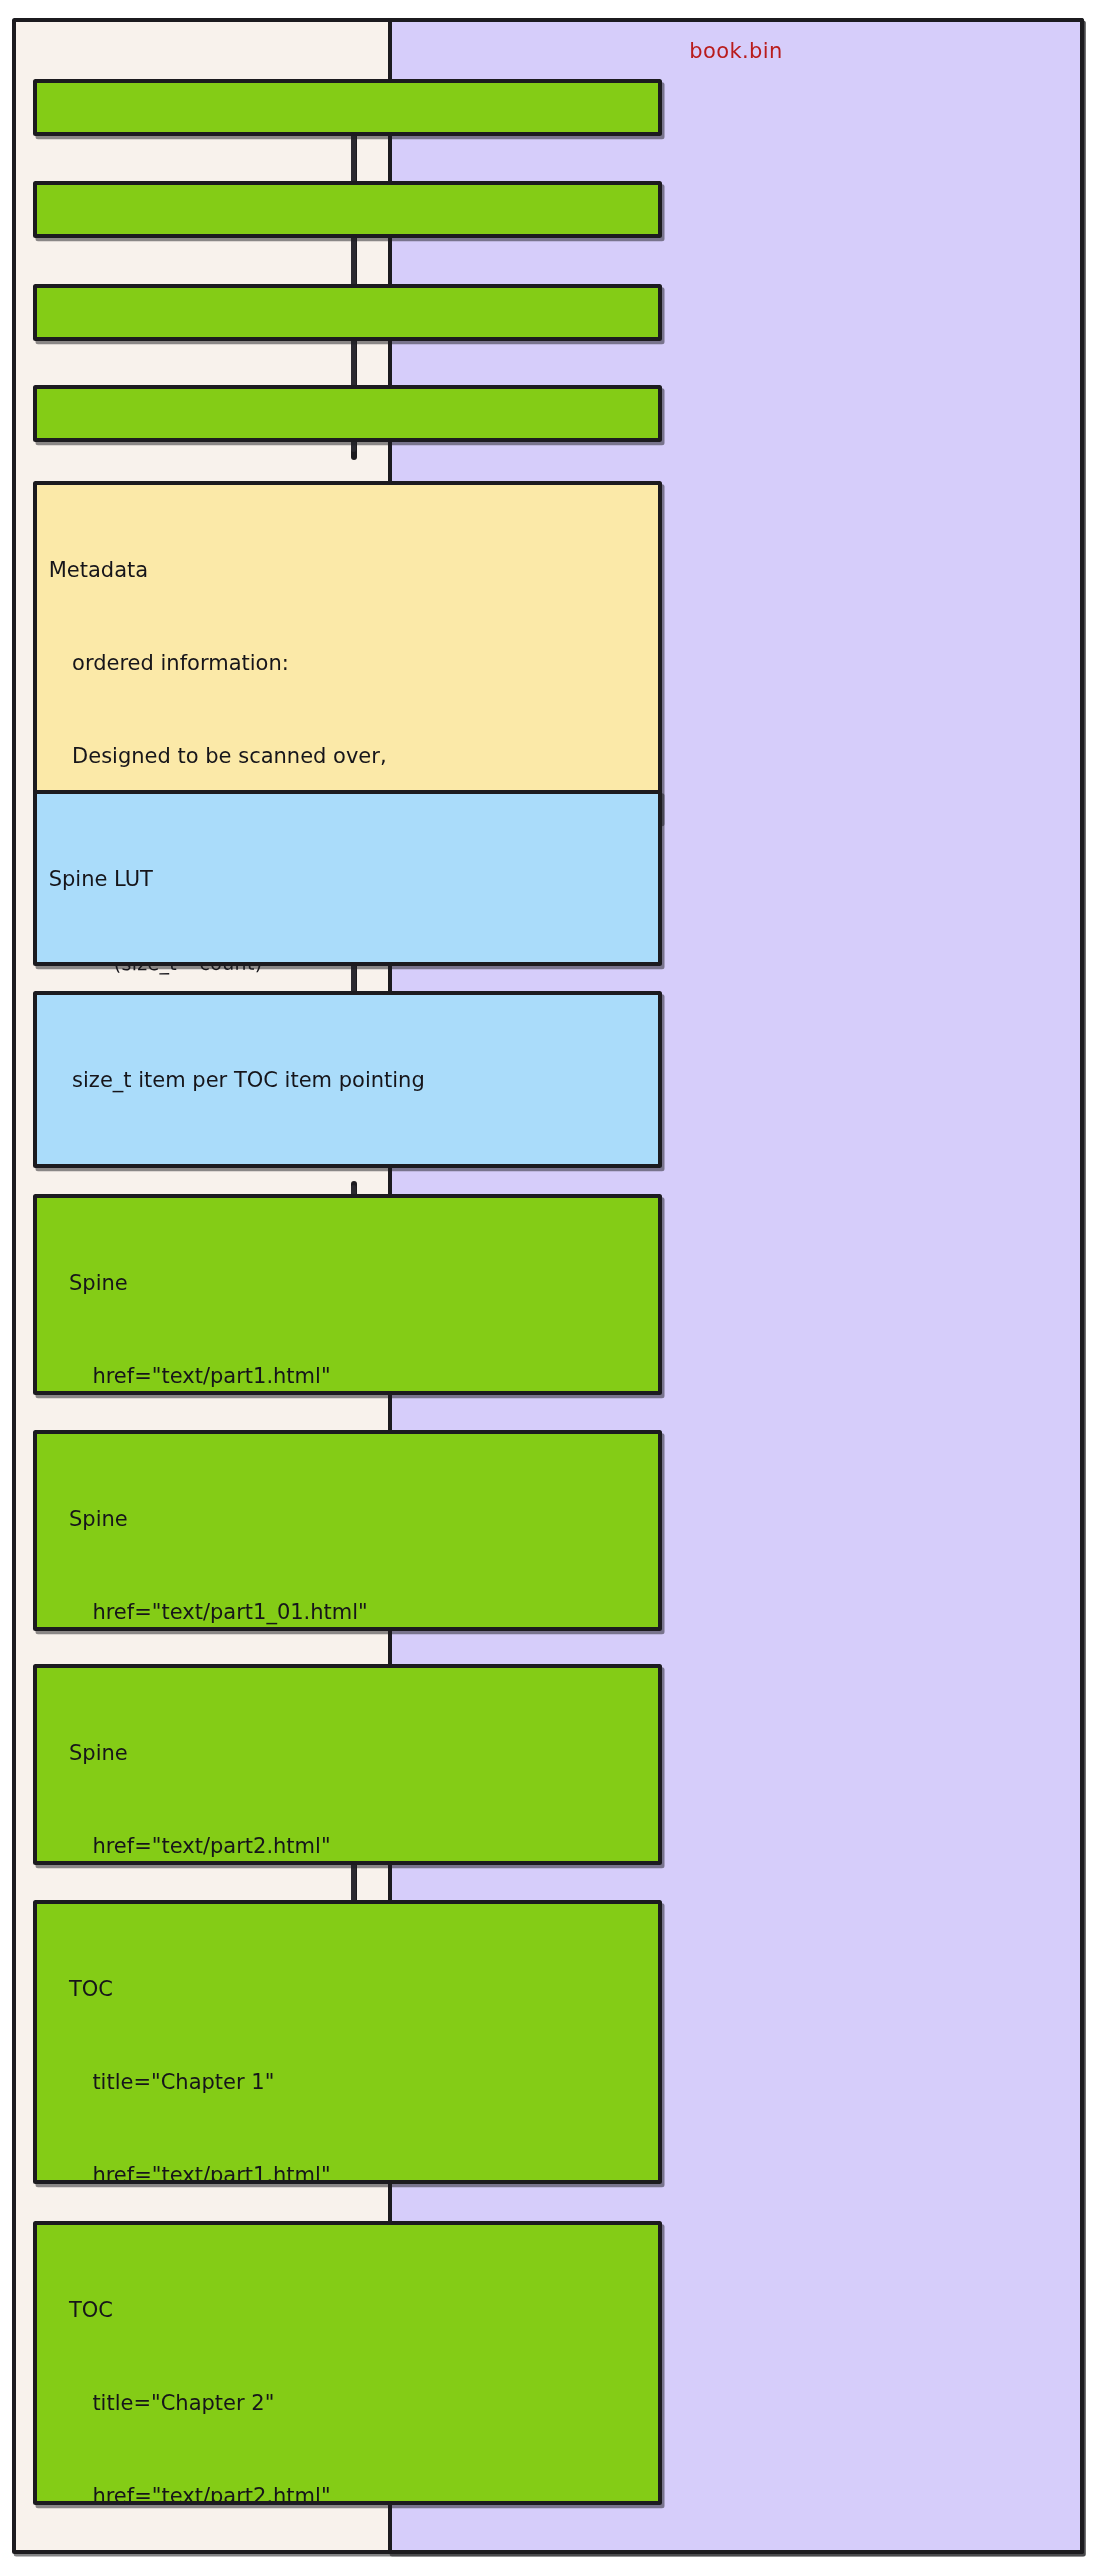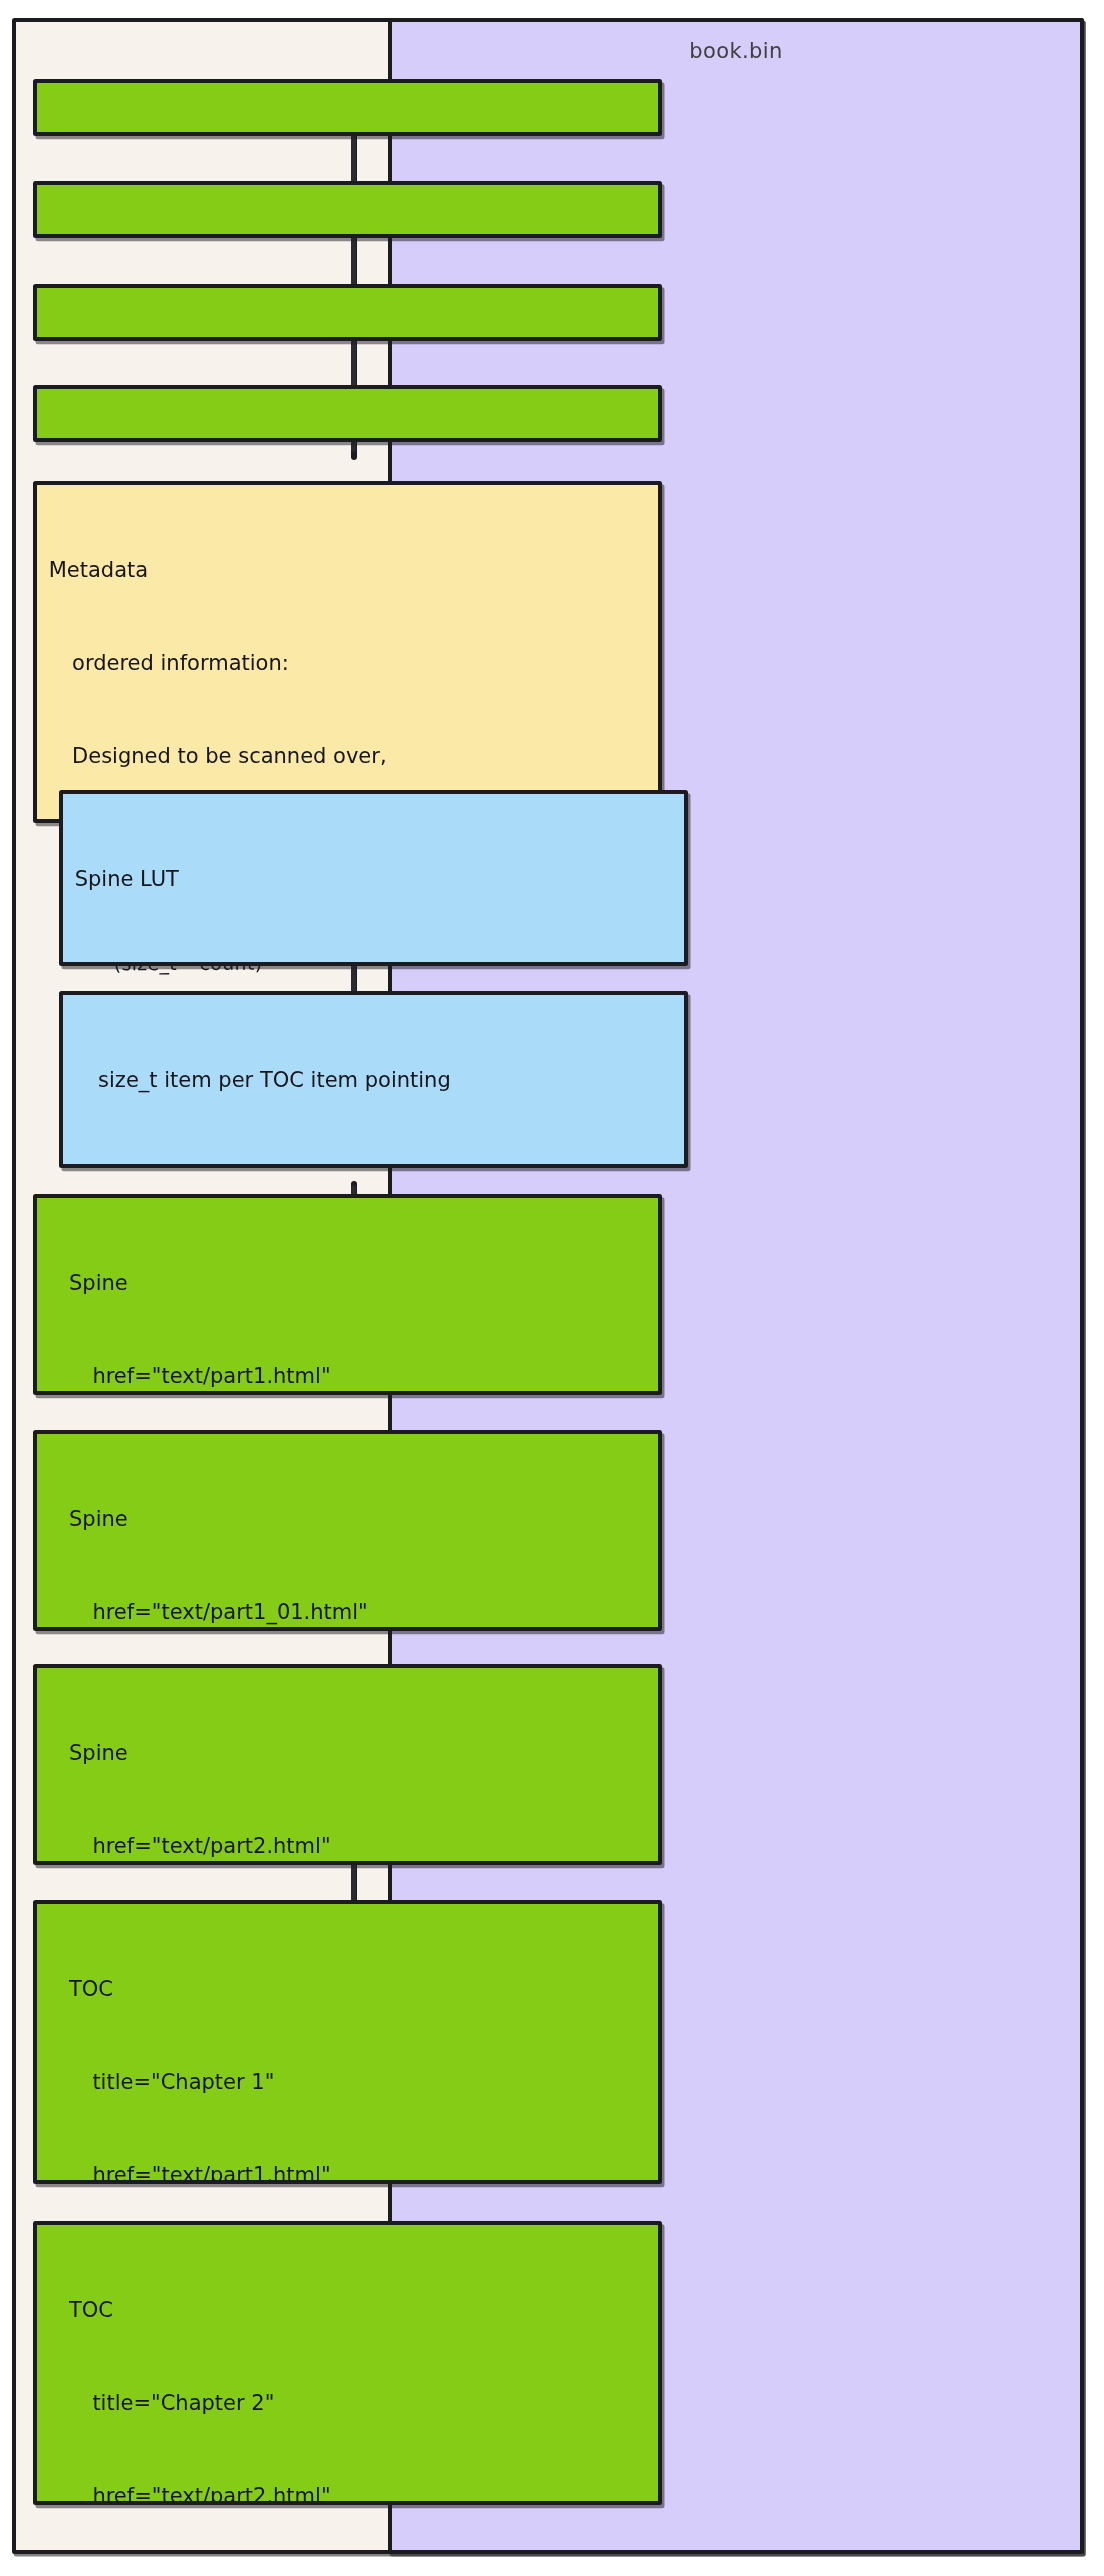--- a/index.html
+++ b/index.html
@@ -91,21 +91,21 @@
   }
 
   .file-title {
     position: absolute;
     top: 16.7px;
     left: 0;
     width: 100%;
     text-align: center;
     font-family: "DejaVu Sans", sans-serif;
     font-size: 21px;
-    color: #404040;
+    color: #b91c1c;
     letter-spacing: 0.4px;
   }
 
   
   .rec {
     position: absolute;
     left: 33px;
     width: 629px;
     box-sizing: border-box;
     border: 4.2px solid #1c1b1f;
@@ -114,21 +114,21 @@
     padding: 8.4px 11.7px 10px 11.7px;
     font-family: "DejaVu Sans", sans-serif;
     font-size: 21px;
     line-height: 31px;
     color: #16151a;
     white-space: pre;
     overflow: hidden;
   }
   .rec.green  { background: #84cc16; padding-left: 32px; }
   .rec.yellow { background: #fbe9a8; }
-  .rec.blue   { background: #aadcfa; margin-left: 26px; }
+  .rec.blue   { background: #aadcfa; }
 
   .rec .ln { display: block; }
   .rec .ind1 { padding-left: 23.4px; }
 
   .slim { line-height: 1.0; padding-top: 11.7px; }
 </style>
 </head>
 <body>
 
 <div class="canvas">

